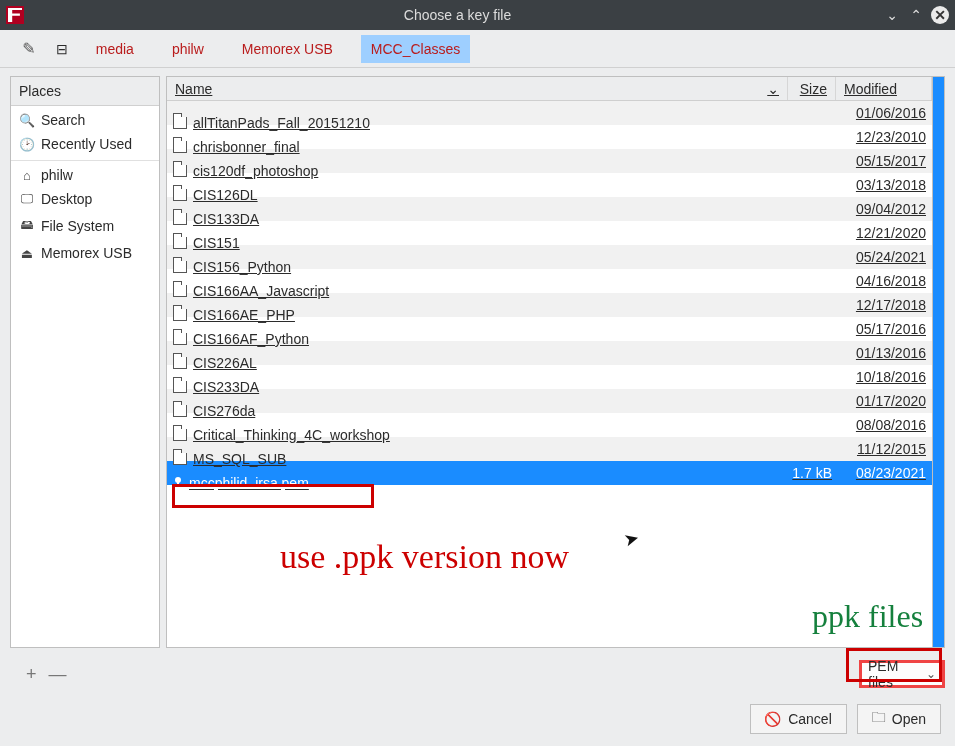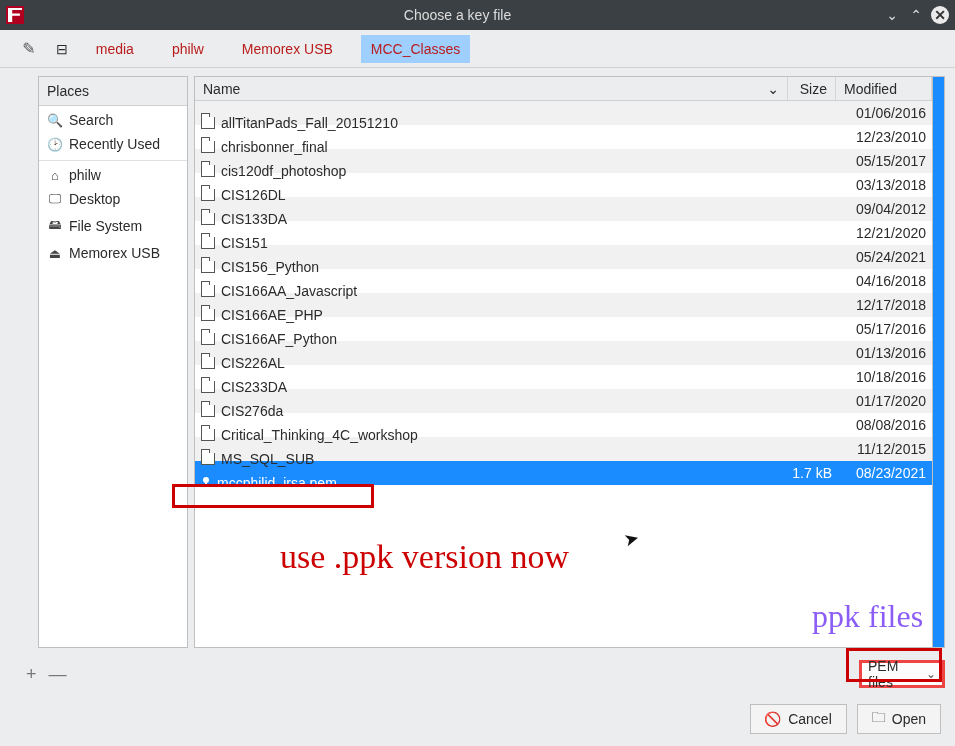--- a/index.html
+++ b/index.html
@@ -14,28 +14,28 @@
   .winbtn { width: 18px; height: 18px; color: #dcdcdc; display: flex; align-items: center; justify-content: center; font-size: 14px; }
   .winbtn.close { background: #eaeaea; color: #333; border-radius: 9px; font-weight: bold; }
   
   .crumbbar { height: 38px; display: flex; align-items: center; padding: 0 20px; gap: 18px; border-bottom: 1px solid #d0d0d0; }
   .pencil { width: 18px; height: 18px; display: inline-flex; align-items: center; justify-content: center; font-size: 16px; color: #555; }
   .crumbitem { padding: 6px 10px; color: #b91c1c; }
   .crumbitem.active { background: #9ecfff; }
   .disk-glyph { font-size: 14px; }
   
   .workarea { flex: 1; display: flex; padding: 8px 10px 0 10px; gap: 6px; }
-  .placespane { width: 150px; display: flex; flex-direction: column; border: 1px solid #bfbfbf; background: #fff; margin-left: 28px; }
+  .placespane { width: 150px; display: flex; flex-direction: column; border: 1px solid #bfbfbf; background: #fff; }
   .placestitle { padding: 6px 8px; border-bottom: 1px solid #d0d0d0; background:#ecedee; }
   .placelist { flex: 1; padding: 2px 0; }
   .placeitem { display: flex; align-items: center; gap: 6px; padding: 4px 8px; }
   .placeitem.sep { border-top: 1px solid #e0e0e0; margin-top: 4px; padding-top: 6px; }
   .ph-icon { width: 16px; text-align: center; font-size: 13px; color: #444; }
 
-  .filepane { flex: 1; display: flex; border: 1px solid #bfbfbf; background: #fff; position: relative; }
+  .filepane { flex: 1; display: flex; border: 1px solid #bfbfbf; background: #fff; position: relative; text-decoration: underline; }
   .filesview { flex: 1; display: flex; flex-direction: column; }
   .colheaders { display: flex; height: 24px; border-bottom: 1px solid #cfcfcf; align-items: stretch; font-size: 14px; background:#ecedee;}
   .colh { display: flex; align-items: center; padding: 0 8px; border-right: 1px solid #d6d6d6; }
   .col-name { flex: 1; justify-content: space-between; }
   .col-size { width: 48px; justify-content: flex-end; }
   .col-mod  { width: 96px; }
   .filerows { flex: 1; overflow: hidden; }
   .row { display: flex; height: 24px; align-items: center; font-size: 14px; }
   .row .fname { flex: 1; display: flex; align-items: center; gap: 6px; padding-left: 6px; margin-top: 20px; }
   .row .fsize { width: 48px; text-align: right; padding-right: 4px; }
@@ -43,21 +43,21 @@
   .row.odd { background: #f1f1f1; }
   .row.sel { background: #1a8cff; color: #fff; }
   .foldericon { width: 14px; height: 12px; display:inline-block; border:1px solid #555; border-top:none; position:relative; background:#fff; }
   .foldericon::before{content:"";position:absolute;top:-4px;left:-1px;width:7px;height:3px;border:1px solid #555;border-bottom:none;background:#fff;}
   .keyicon { width:10px;height:14px;display:inline-block;}
   .keyicon svg{display:block}
   .scrollbar { width: 12px; background: #1a8cff; border-left:1px solid #bfbfbf;}
   
   .annot-box1 { position: absolute; left: 172px; top: 484px; width: 202px; height: 24px; border: 3px solid #cc0000; pointer-events: none; }
   .annot-text1 { position: absolute; left: 280px; top: 538px; font-family: Georgia, 'Times New Roman', serif; font-size: 34px; color: #cc0000; }
-  .annot-text2 { position: absolute; left: 812px; top: 598px; font-family: Georgia, 'Times New Roman', serif; font-size: 32px; color: #8b5cf6; }
+  .annot-text2 { position: absolute; left: 812px; top: 598px; font-family: Georgia, 'Times New Roman', serif; font-size: 32px; color: #15803d; }
   .annot-box2 { position: absolute; left: 846px; top: 648px; width: 96px; height: 34px; border: 3px solid #cc0000; pointer-events: none; }
   .cursor { position: absolute; left: 624px; top: 528px; font-size: 18px; color: #111; transform: rotate(-15deg); }
   
   .lowerbar { padding: 6px 10px 12px 10px; }
   .toolrow { display:flex; justify-content:space-between; align-items:center; height:40px;}
   .addremove { display:flex; gap:12px; color:#777; font-size:18px; padding-left:16px;}
   .filterbox { width: 86px; height: 28px; display:flex; align-items:center; gap:4px; justify-content:center; border:3px solid #ef4444; background:#fdfdfd; padding: 0 6px; }
   .filterbox .arrow{font-size:12px;color:#555}
   .btnrow { display:flex; justify-content:flex-end; gap:10px; margin-top:10px; padding-right:4px;}
   .btn { height: 30px; display:flex; align-items:center; gap:6px; padding:0 14px; border:1px solid #bfbfbf; background:#f4f4f4; }

